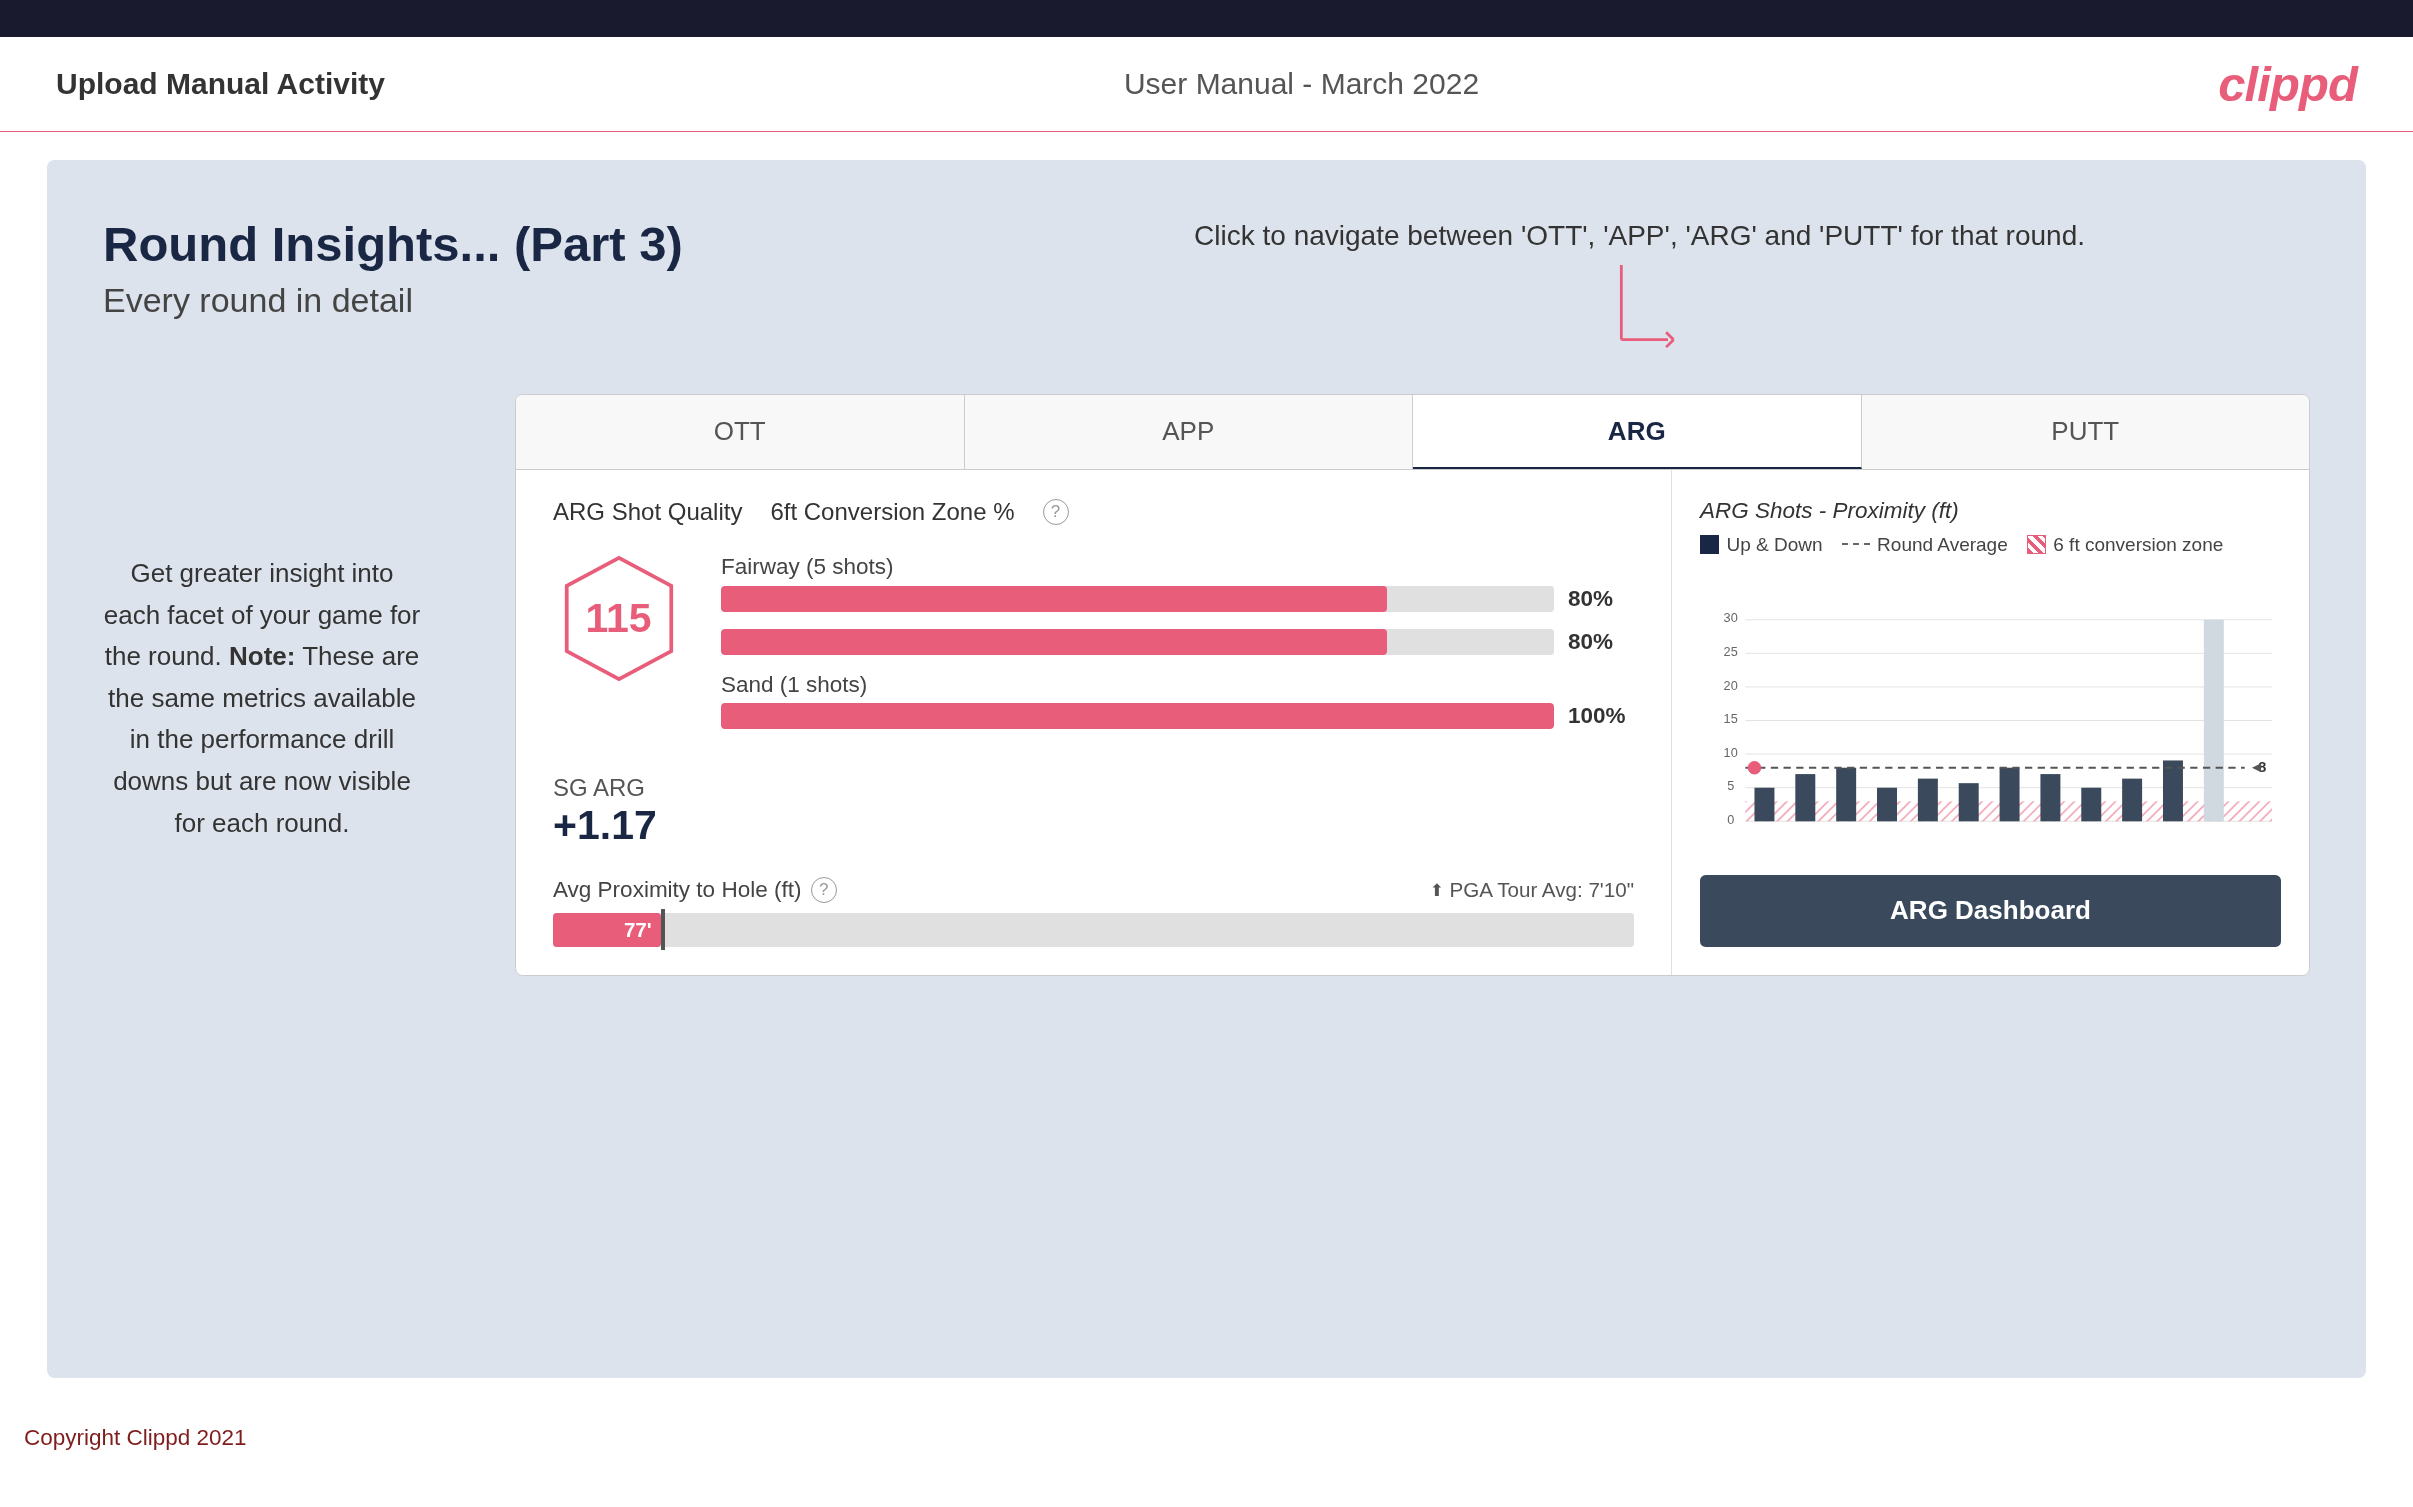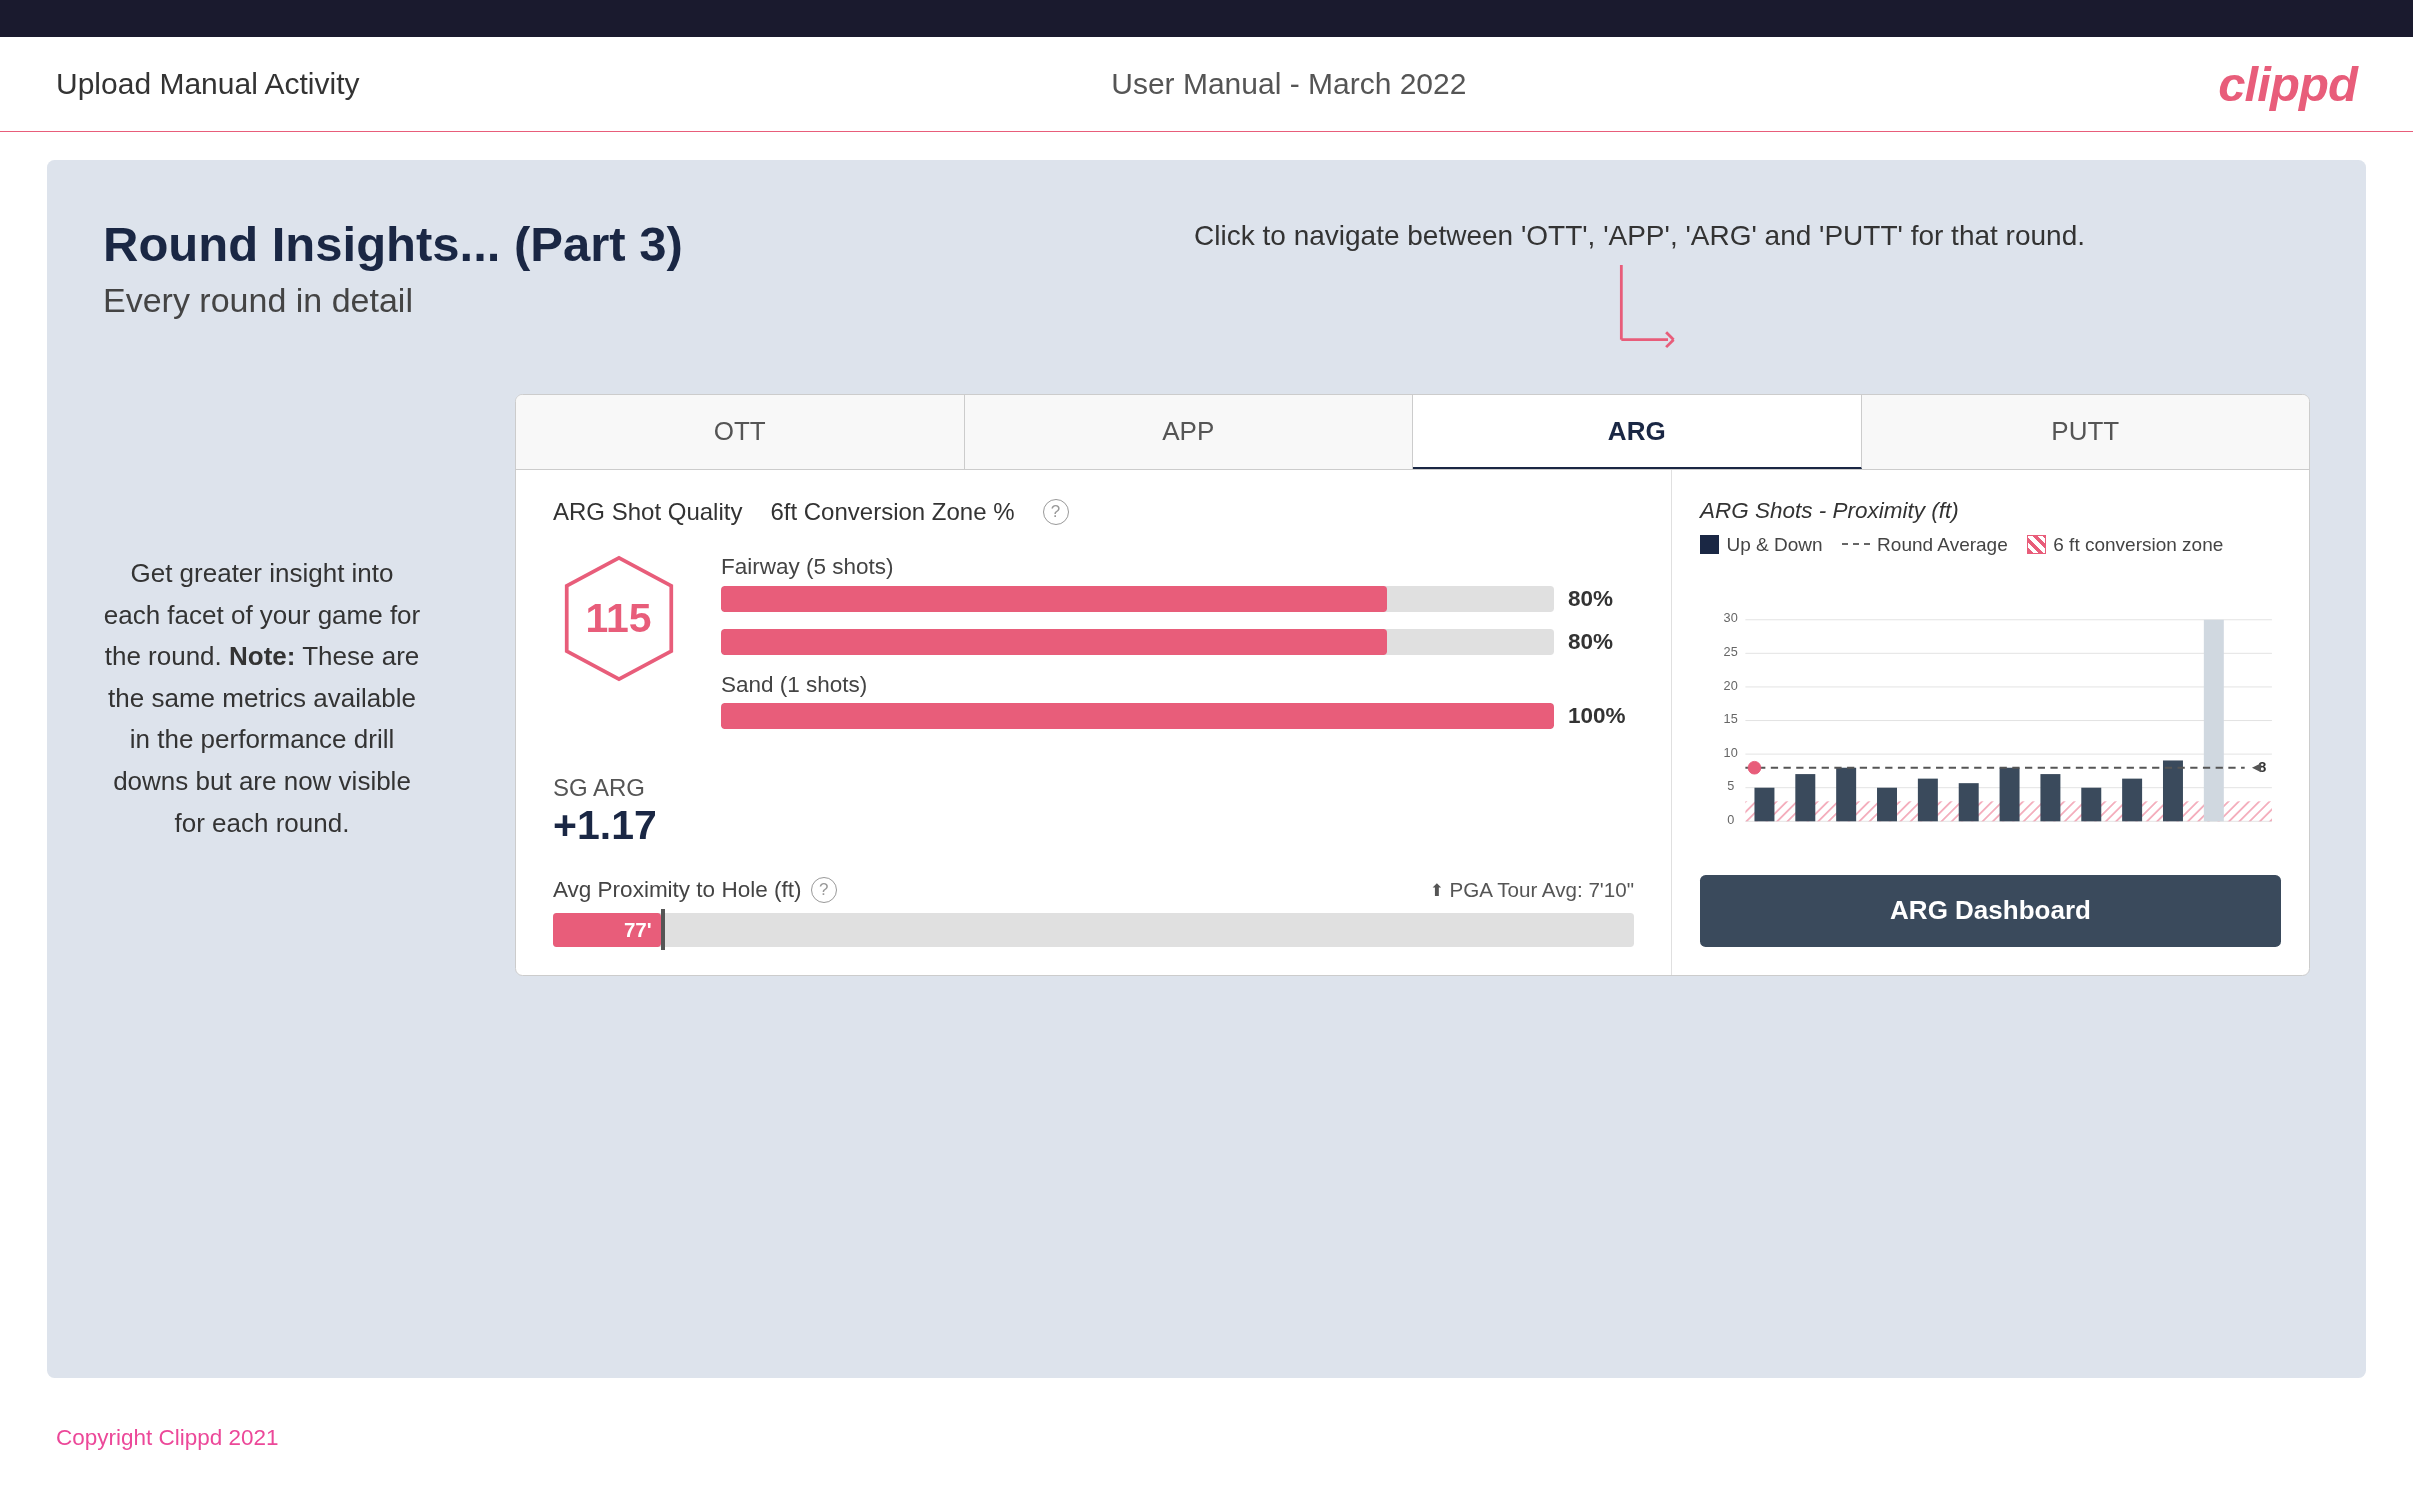--- a/index.html
+++ b/index.html
@@ -22,21 +22,21 @@
       display: flex;
       align-items: center;
       justify-content: space-between;
       padding: 19px 56px;
       border-bottom: 1.9px solid #e85d7a;
       background: #fff;
     }
     .header-left {
       font-size: 30px;
       color: #333;
-      font-weight: 400;
+      font-weight: 700;
     }
     .header-center {
       font-size: 30px;
       color: #555;
     }
     .logo {
       font-size: 49px;
       font-weight: 700;
       color: #e85d7a;
       font-style: italic;
@@ -394,23 +394,23 @@
       padding: 20.6px;
       text-align: center;
       border-radius: 5.6px;
       cursor: pointer;
       border: none;
       width: 100%;
     }
 
     
     .footer {
-      padding: 19px 56px;
+      padding: 19px 24px;
       font-size: 22.5px;
-      color: #ec4899;
+      color: #7f1d1d;
     }
   </style>
 </head>
 <body>
 
 <div class="top-bar"></div>
 
 <div class="header">
   <div class="header-left">Upload Manual Activity</div>
   <div class="header-center">User Manual - March 2022</div>

